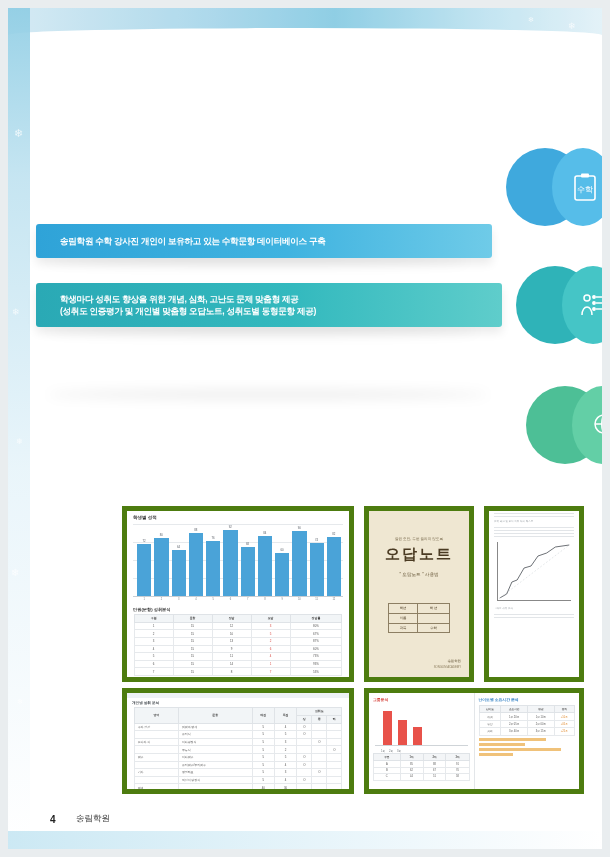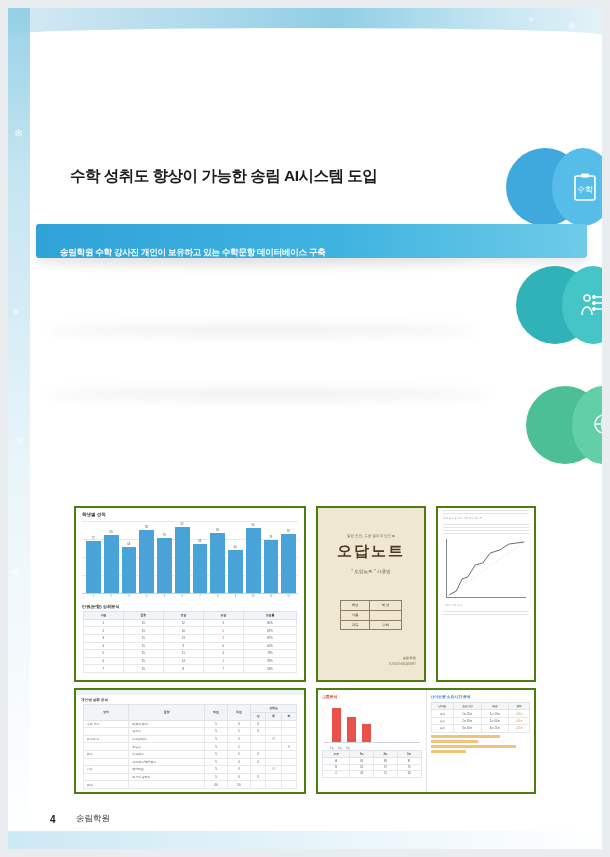--- a/index.html
+++ b/index.html
@@ -69,30 +69,30 @@
   .c3 .cap{background:#63cfa6;}
 
   
   .bar{
     position:absolute;height:34px;border-radius:3px;
     display:flex;align-items:center;
     color:#ffffff;font-size:8.6px;font-weight:bold;letter-spacing:-.3px;
     padding-left:24px;box-sizing:border-box;line-height:1.45;
     box-shadow:0 6px 10px rgba(0,0,0,.08);
   }
-  .bar1{left:28px;top:216px;width:551px;background:linear-gradient(90deg,#2fa3d8 0%,#3fb3e0 55%,#6fcbe8 100%);align-items:flex-end;}
+  .bar1{left:28px;top:216px;width:456px;background:linear-gradient(90deg,#2fa3d8 0%,#3fb3e0 55%,#6fcbe8 100%);}
   .bar2{left:28px;top:275px;width:466px;height:44px;background:linear-gradient(90deg,#2aa9b5 0%,#33b9be 55%,#5fcdcb 100%);}
   .bar3{left:28px;top:350px;width:476px;background:linear-gradient(90deg,#4cbe97 0%,#5cc9a2 55%,#7ed9b6 100%);}
   .bar .txt{white-space:pre-line;}
 
   
   .blob{position:absolute;background:rgba(0,0,0,.07);filter:blur(6px);border-radius:50%;}
 
   
-  .shot{position:absolute;background:#ffffff;border:2px solid #4d7c0f;box-sizing:border-box;overflow:hidden;}
+  .shot{position:absolute;background:#ffffff;border:5px solid #4d7c0f;box-sizing:border-box;overflow:hidden;margin-left:48px;}
   .s1{left:66px;top:498px;width:232px;height:176px;}
   .s2{left:308px;top:498px;width:110px;height:176px;background:#efe7d2;}
   .s3{left:428px;top:498px;width:100px;height:176px;}
   .s4{left:66px;top:680px;width:232px;height:106px;}
   .s5{left:308px;top:680px;width:220px;height:106px;}
 
   
   .s1 .ttl{font-size:4.5px;font-weight:bold;color:#333;padding:4px 0 2px 6px;}
   .s1 .chartbox{position:relative;margin:2px 6px 0 6px;height:72px;border-bottom:.6px solid #c9ced3;}
   .s1 .gline{position:absolute;left:0;right:0;height:.6px;background:#e6e9ec;}
@@ -158,21 +158,20 @@
 
   <div class="snow" style="left:6px;top:120px;font-size:11px;">❄</div>
   <div class="snow" style="left:4px;top:300px;font-size:9px;">❄</div>
   <div class="snow" style="left:8px;top:430px;font-size:8px;">❄</div>
   <div class="snow" style="left:3px;top:560px;font-size:10px;">❄</div>
   <div class="snow" style="left:9px;top:690px;font-size:7px;">❄</div>
   <div class="snow" style="left:560px;top:14px;font-size:9px;">❄</div>
   <div class="snow" style="left:520px;top:8px;font-size:7px;">❄</div>
 
 
-  <div class="subtitle">수학 성취도 향상이 가능한 송림 AI시스템 도입</div>
 
   <div class="cyl c1" style="left:498px;top:140px;width:108px;height:78px;">
     <div class="body"></div>
     <div class="cap"></div>
     <div class="ico">
       <svg width="26" height="30" viewBox="0 0 26 30" fill="none" stroke="#ffffff" stroke-width="1.6">
         <rect x="3" y="4" width="20" height="24" rx="2"></rect>
         <rect x="9" y="1.5" width="8" height="4" rx="1" fill="#ffffff" stroke="none"></rect>
         <text x="13" y="20" font-size="8" fill="#ffffff" stroke="none" text-anchor="middle" font-family="Liberation Serif, serif">수학</text>
       </svg>
@@ -206,20 +205,24 @@
       </svg>
     </div>
   </div>
 
   <div class="blob" style="left:40px;top:248px;width:420px;height:9px;"></div>
   <div class="bar bar1">
     <span class="txt">송림학원 수학 강사진 개인이 보유하고 있는 수학문항 데이터베이스 구축</span>
   </div>
 
   <div class="blob" style="left:40px;top:318px;width:430px;height:9px;"></div>
+  <div class="bar bar2">
+    <span class="txt">학생마다 성취도 향상을 위한 개념, 심화, 고난도 문제 맞춤형 제공
+(성취도 인증평가 및 개인별 맞춤형 오답노트, 성취도별 동형문항 제공)</span>
+  </div>
 
   <div class="blob" style="left:40px;top:382px;width:440px;height:9px;"></div>
 
   <div class="shot s1">
     <div class="ttl">학생별 성적</div>
     <div class="chartbox">
       <div class="gline" style="top:0;"></div>
       <div class="gline" style="top:18px;"></div>
       <div class="gline" style="top:36px;"></div>
       <div class="gline" style="top:54px;"></div>

